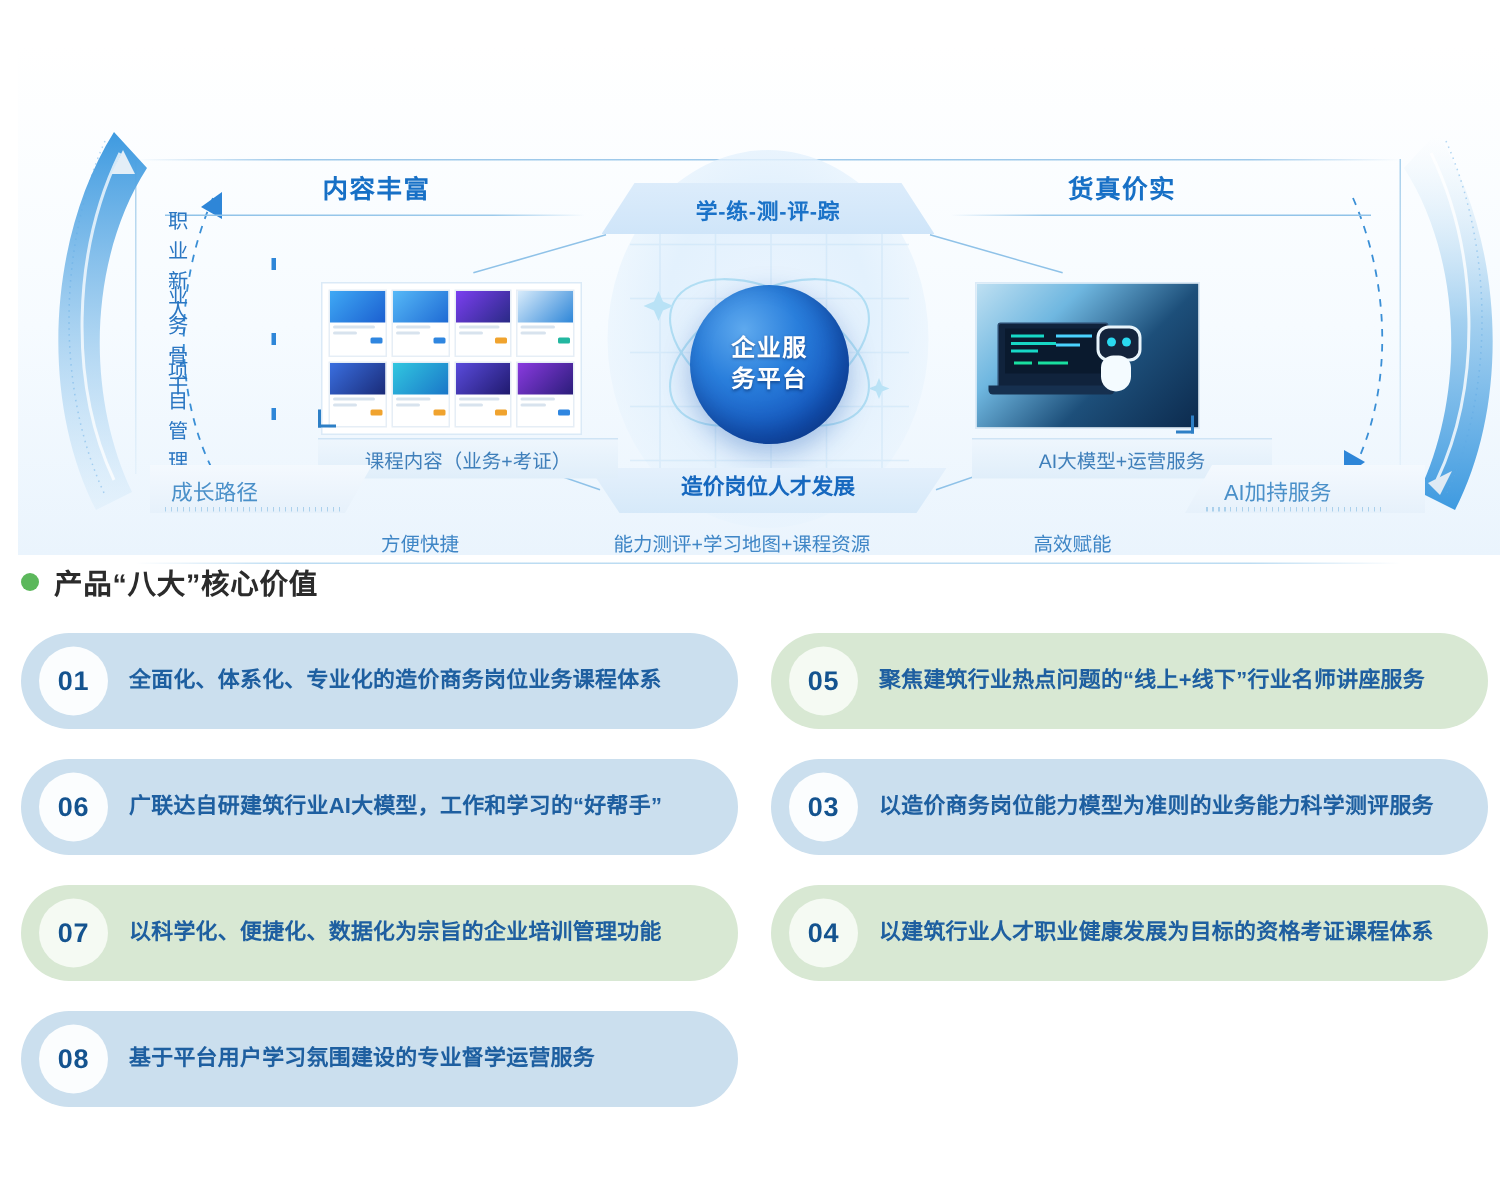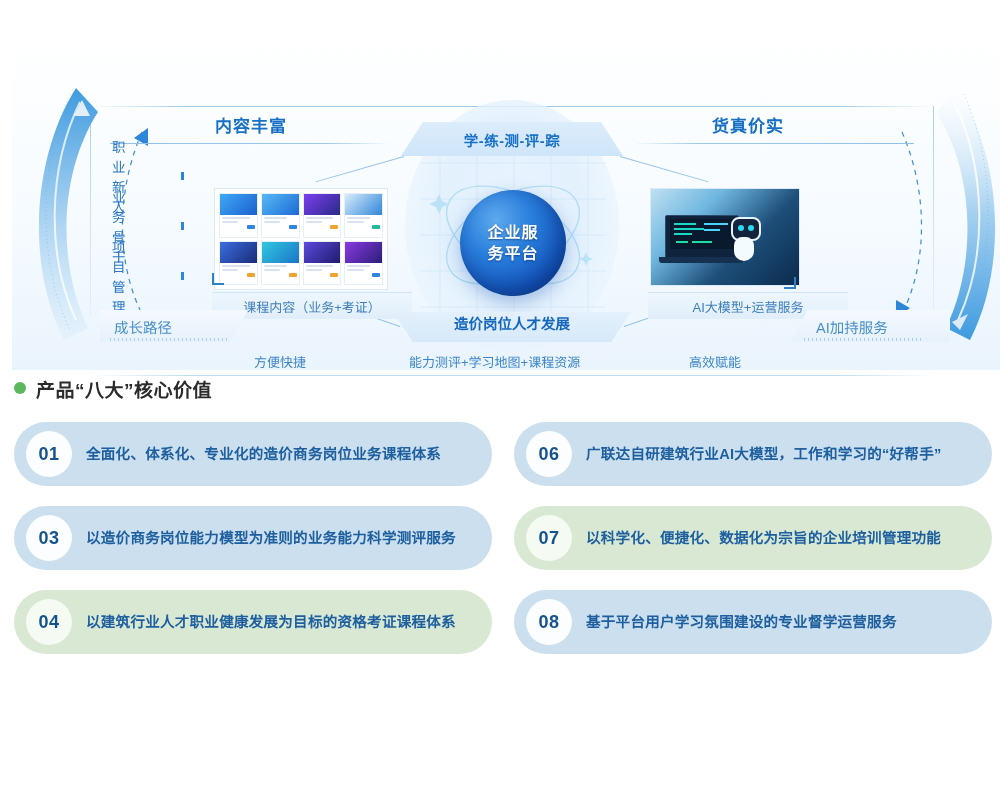--- a/index.html
+++ b/index.html
@@ -386,20 +386,24 @@
     <div class="sect-head">
       <span class="dot"></span>
       <span class="sect-title">产品“八大”核心价值</span>
     </div>
 
     <div class="cards">
       <div class="card blue">
         <span class="num">01</span>
         <span class="card-text">全面化、体系化、专业化的造价商务岗位业务课程体系</span>
       </div>
+      <div class="card green">
+        <span class="num">05</span>
+        <span class="card-text">聚焦建筑行业热点问题的“线上+线下”行业名师讲座服务</span>
+      </div>
 
       <div class="card blue">
         <span class="num">06</span>
         <span class="card-text">广联达自研建筑行业AI大模型，工作和学习的“好帮手”</span>
       </div>
 
       <div class="card blue">
         <span class="num">03</span>
         <span class="card-text">以造价商务岗位能力模型为准则的业务能力科学测评服务</span>
       </div>

